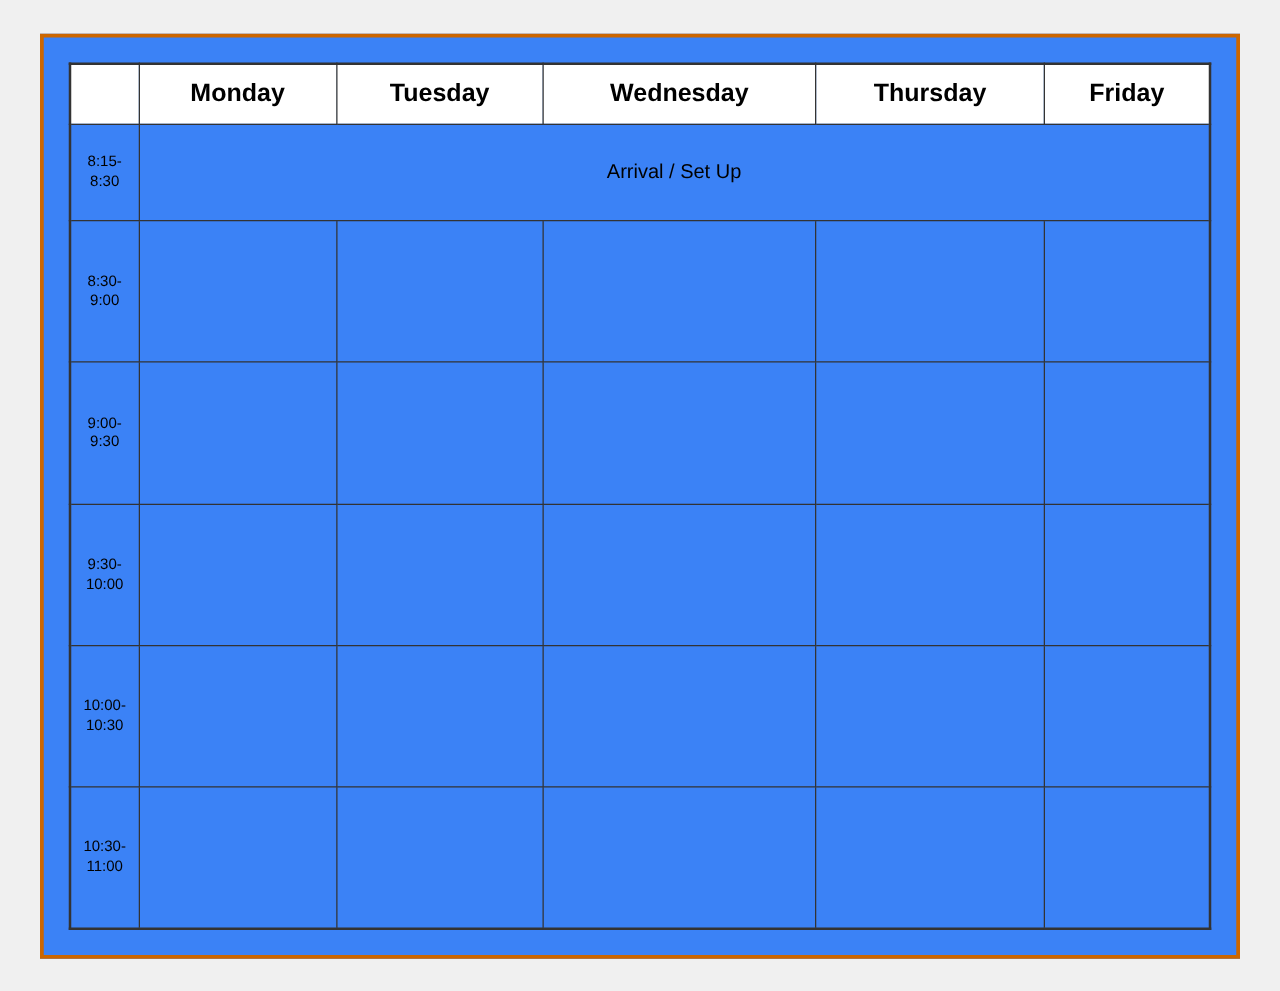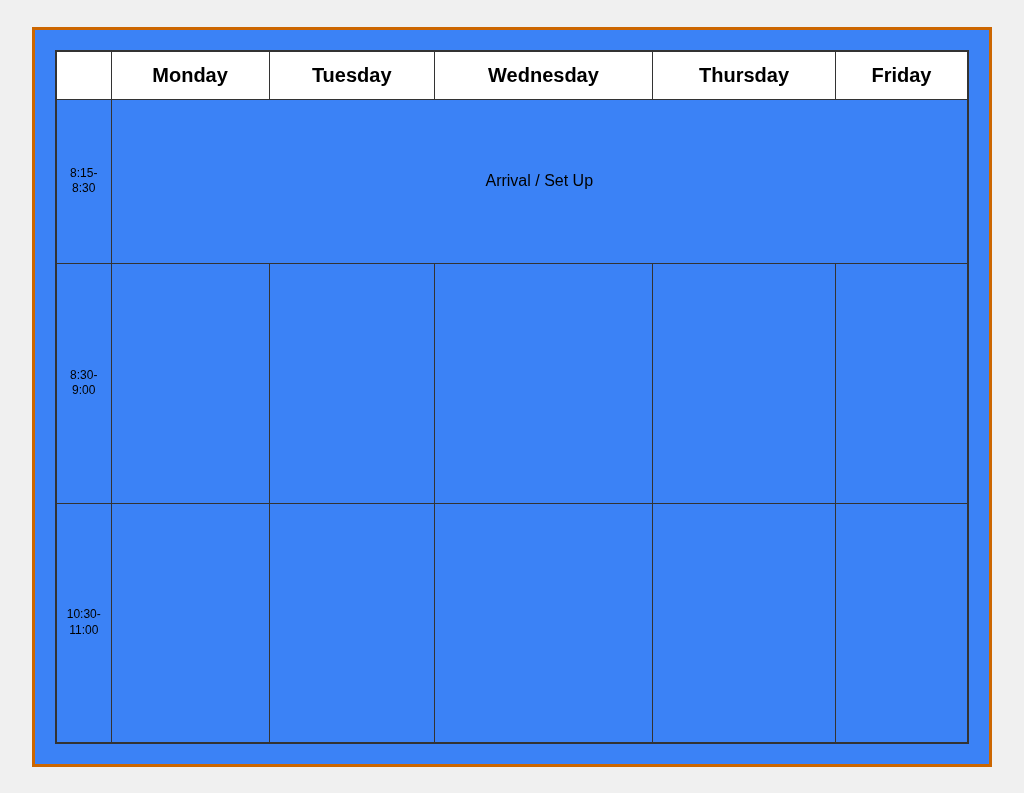--- a/index.html
+++ b/index.html
@@ -114,22 +114,49 @@
       <tr class="data-row">
         <td class="time-cell">8:30-
 9:00</td>
         <td></td>
         <td></td>
         <td></td>
         <td></td>
         <td></td>
       </tr>
 
+      <tr class="data-row">
+        <td class="time-cell">9:00-
+9:30</td>
+        <td></td>
+        <td></td>
+        <td></td>
+        <td></td>
+        <td></td>
+      </tr>
 
+      <tr class="data-row">
+        <td class="time-cell">9:30-
+10:00</td>
+        <td></td>
+        <td></td>
+        <td></td>
+        <td></td>
+        <td></td>
+      </tr>
 
+      <tr class="data-row">
+        <td class="time-cell">10:00-
+10:30</td>
+        <td></td>
+        <td></td>
+        <td></td>
+        <td></td>
+        <td></td>
+      </tr>
 
       <tr class="data-row">
         <td class="time-cell">10:30-
 11:00</td>
         <td></td>
         <td></td>
         <td></td>
         <td></td>
         <td></td>
       </tr>

